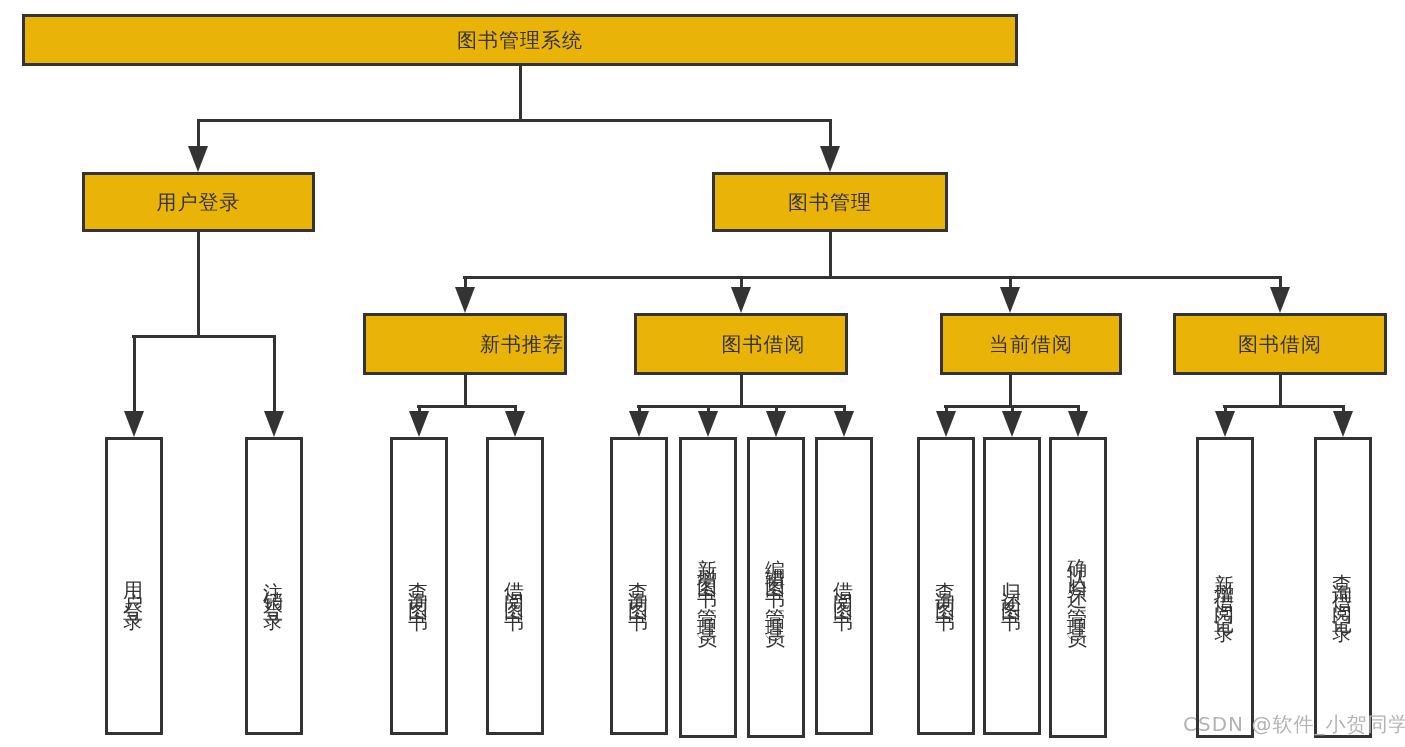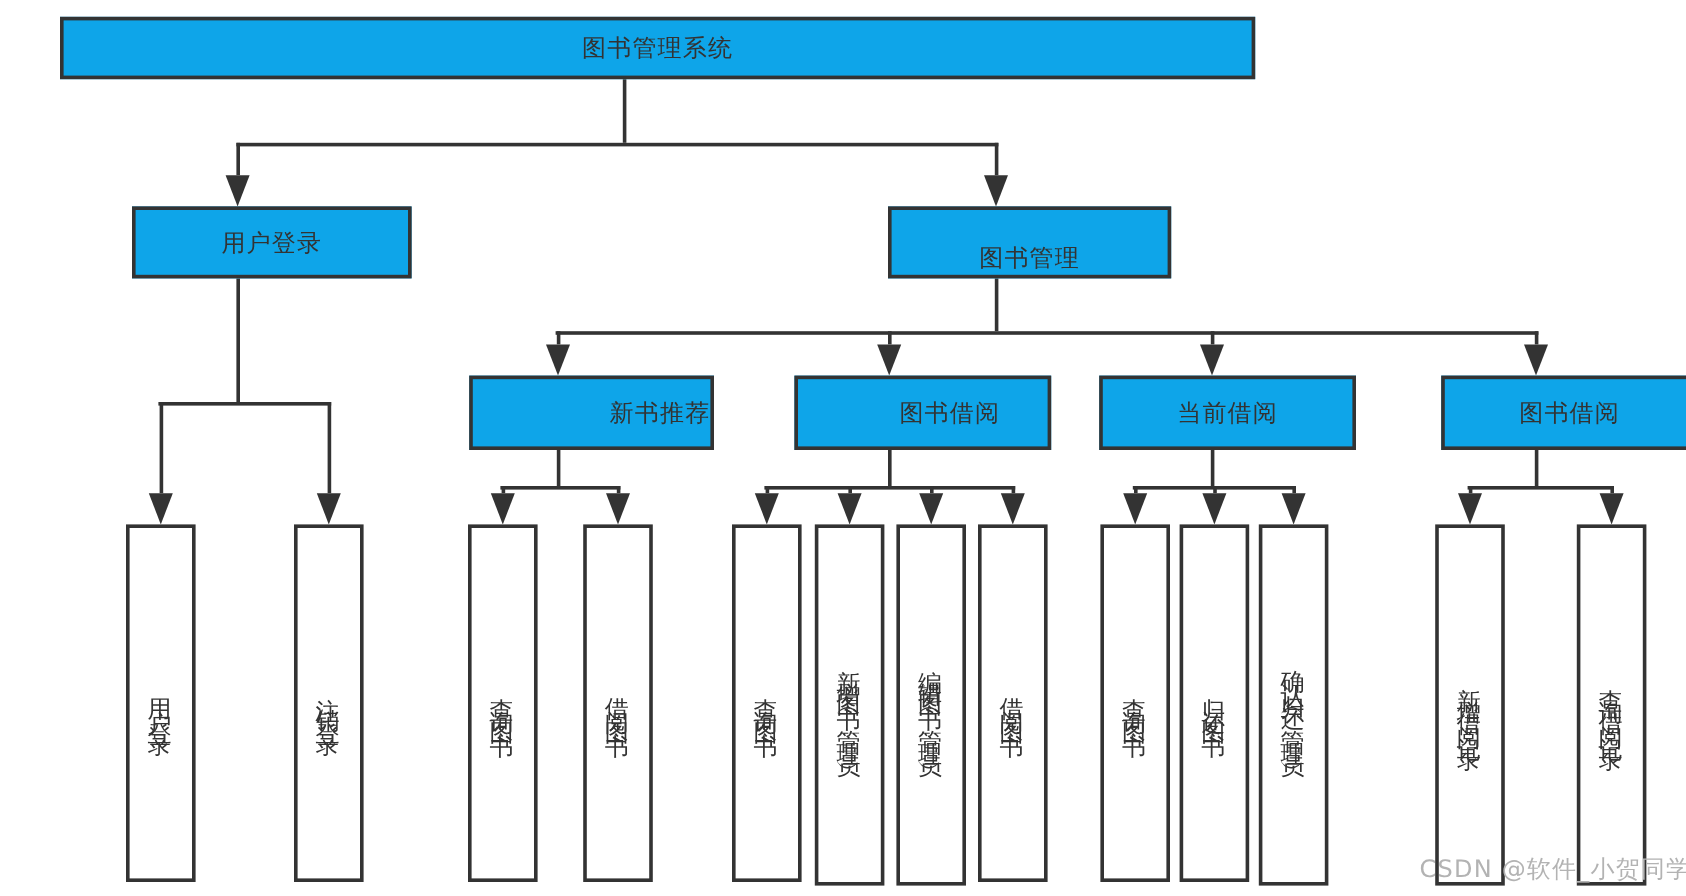--- a/index.html
+++ b/index.html
@@ -8,28 +8,27 @@
     width:1405px;height:747px;
     background:#ffffff;
     font-family:"DejaVu Sans","Liberation Sans",sans-serif;
     color:#333333;
     overflow:hidden;
   }
   .node{
     position:absolute;
     box-sizing:border-box;
     border:3px solid #333333;
-    background:#0ea5e9;
+    background:#eab308;
     display:flex;
     align-items:center;
     justify-content:center;
     font-size:20px;
     letter-spacing:1px;
     color:#333333;
-    margin-left:28px;
   }
   .leaf{
     position:absolute;
     box-sizing:border-box;
     border:3px solid #333333;
     background:#ffffff;
     display:flex;
     align-items:center;
     justify-content:center;
   }
@@ -171,31 +170,31 @@
       <div class="head"></div>
     </div>
 
   <div class="node" style="left:22px;top:14px;width:996px;height:52px;">
     <span>图书管理系统</span>
   </div>
 
   <div class="node" style="left:82px;top:172px;width:233px;height:60px;">
     <span>用户登录</span>
   </div>
-  <div class="node" style="left:712px;top:172px;width:236px;height:60px;align-items:flex-end;">
+  <div class="node" style="left:712px;top:172px;width:236px;height:60px;">
     <span>图书管理</span>
   </div>
 
   <div class="node" style="left:363px;top:313px;width:204px;height:62px;justify-content:flex-end;">
     <span>新书推荐</span>
   </div>
   <div class="node" style="left:634px;top:313px;width:214px;height:62px;padding-left:45px;">
     <span>图书借阅</span>
   </div>
-  <div class="node" style="left:888px;top:313px;width:214px;height:62px;">
+  <div class="node" style="left:940px;top:313px;width:182px;height:62px;">
     <span>当前借阅</span>
   </div>
   <div class="node" style="left:1173px;top:313px;width:214px;height:62px;">
     <span>图书借阅</span>
   </div>
 
   <div class="leaf" style="left:105px;top:437px;width:58px;height:298px;">
     <span>用户登录</span>
   </div>
   <div class="leaf" style="left:245px;top:437px;width:58px;height:298px;">

